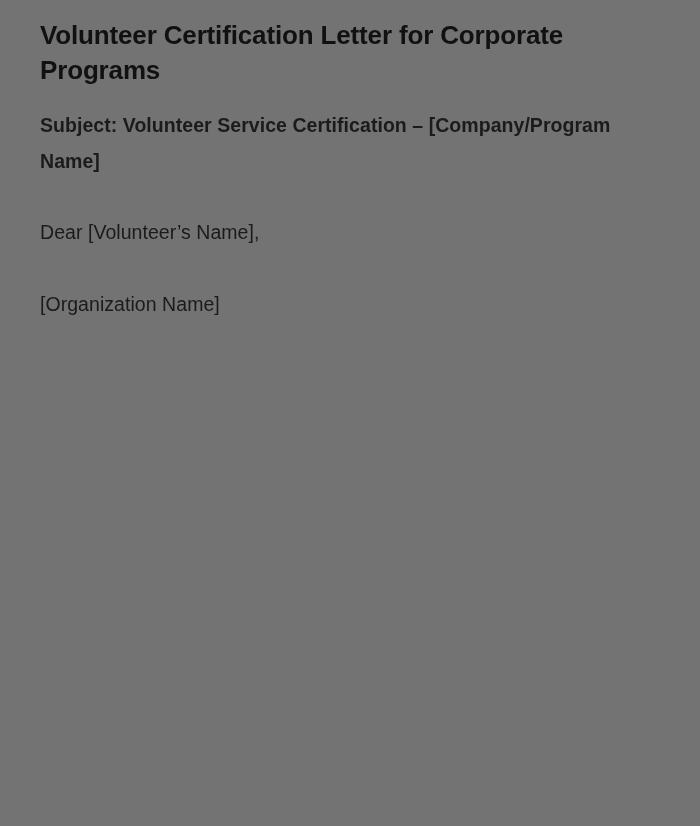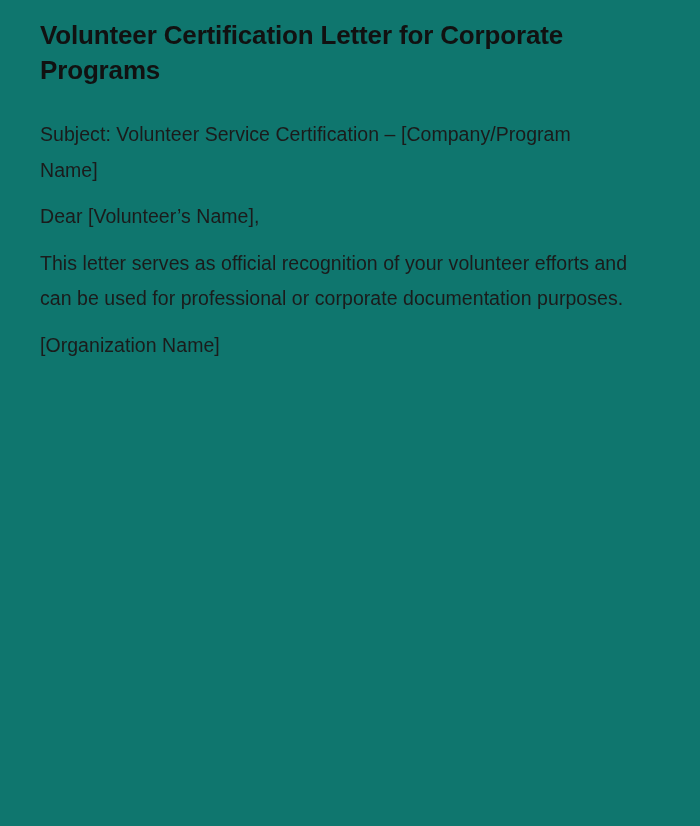--- a/index.html
+++ b/index.html
@@ -14,21 +14,21 @@
     overflow: hidden;
     font-family: "Liberation Sans", "DejaVu Sans", sans-serif;
     color: #1b1b1b;
     -webkit-font-smoothing: antialiased;
   }
 
   .page {
     box-sizing: border-box;
     width: 700px;
     min-height: 826px;
-    background: #0f766e;
+    background: #737373;
     padding: 0;
   }
 
   .doc-body {
     box-sizing: border-box;
     padding-left: 40px;
     padding-right: 60px;
     padding-top: 0;
   }
 
@@ -52,40 +52,40 @@
     color: #1b1b1b;
     margin: 0;
     padding: 0;
     letter-spacing: 0.05px;
     max-width: 590px;
     word-wrap: break-word;
   }
 
   
   .gap-title {
-    margin-top: 30px;
+    margin-top: 21px;
+    font-weight: bold;
   }
   .gap-para {
-    margin-top: 11px;
+    margin-top: 36px;
   }
 </style>
 </head>
 <body>
 
 <div class="page">
   <div class="doc-body">
 
     <h1 class="doc-title">Volunteer Certification Letter for Corporate Programs</h1>
 
     <p class="doc-paragraph gap-title">Subject: Volunteer Service Certification – [Company/Program Name]</p>
 
     <p class="doc-paragraph gap-para">Dear [Volunteer’s Name],</p>
 
 
-    <p class="doc-paragraph gap-para">This letter serves as official recognition of your volunteer efforts and can be used for professional or corporate documentation purposes.</p>
 
 
 
 
     <p class="doc-paragraph gap-para">[Organization Name]</p>
 
   </div>
 </div>
 
 </body></html>

